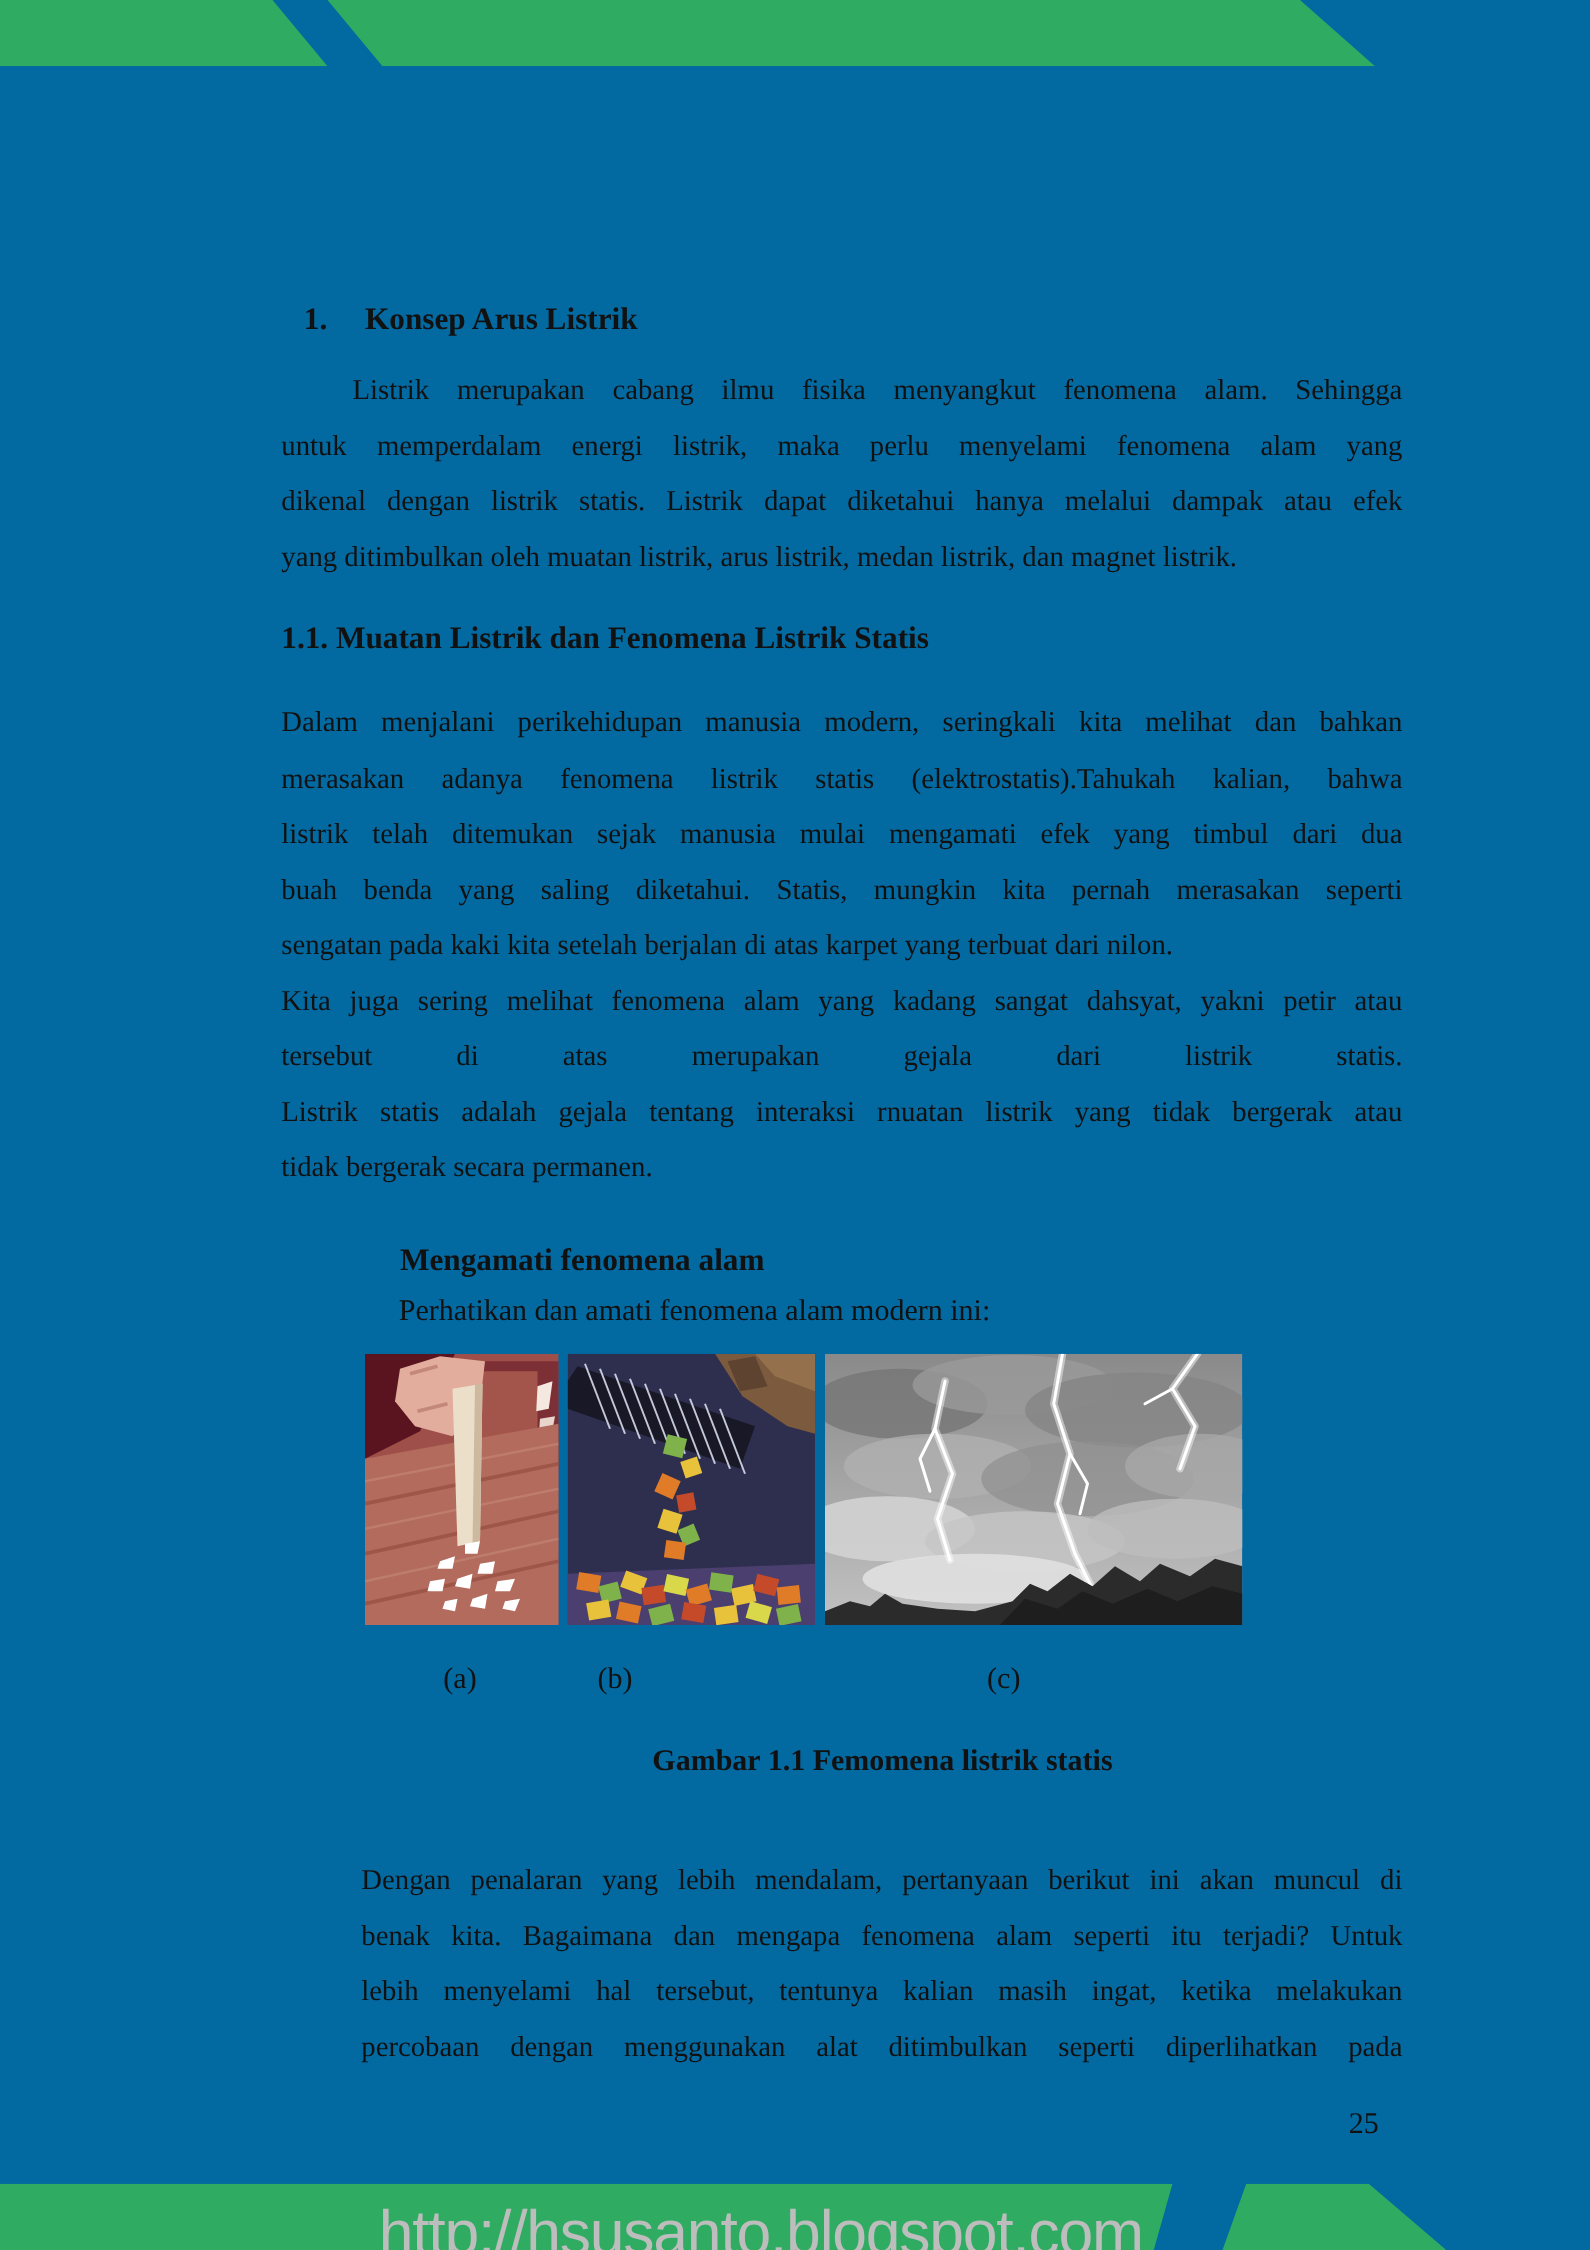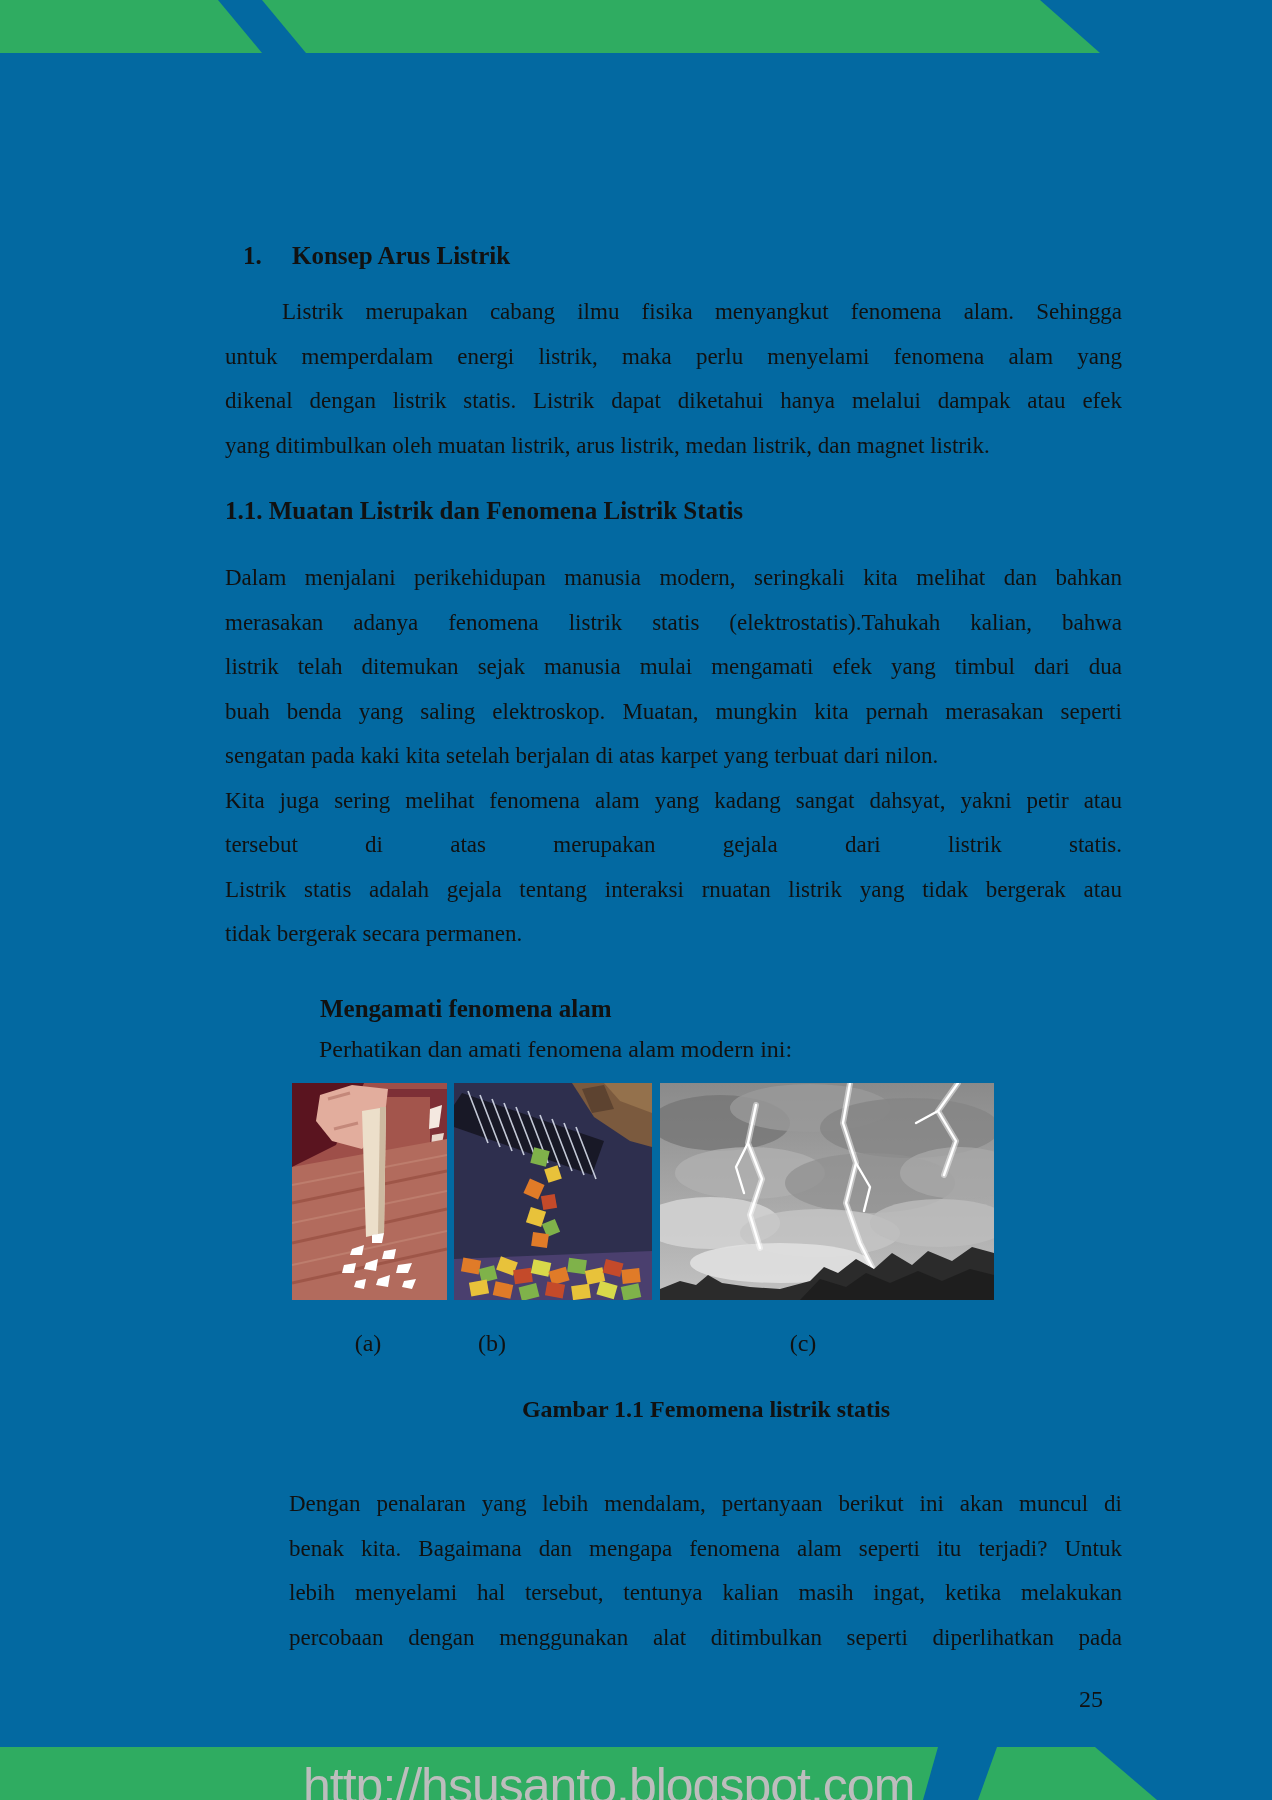--- a/index.html
+++ b/index.html
@@ -139,22 +139,22 @@
         <span>yang</span>
         <span>timbul</span>
         <span>dari</span>
         <span>dua</span>
       </div>
       <div class="pline just">
         <span>buah</span>
         <span>benda</span>
         <span>yang</span>
         <span>saling</span>
-        <span>elektroskop.</span>
-        <span>Muatan,</span>
+        <span>diketahui.</span>
+        <span>Statis,</span>
         <span>mungkin</span>
         <span>kita</span>
         <span>pernah</span>
         <span>merasakan</span>
         <span>seperti</span>
       </div>
       <div class="pline">sengatan pada kaki kita setelah berjalan di atas karpet yang terbuat dari nilon.</div>
       <div class="pline just">
         <span>Kita</span>
         <span>juga</span>

